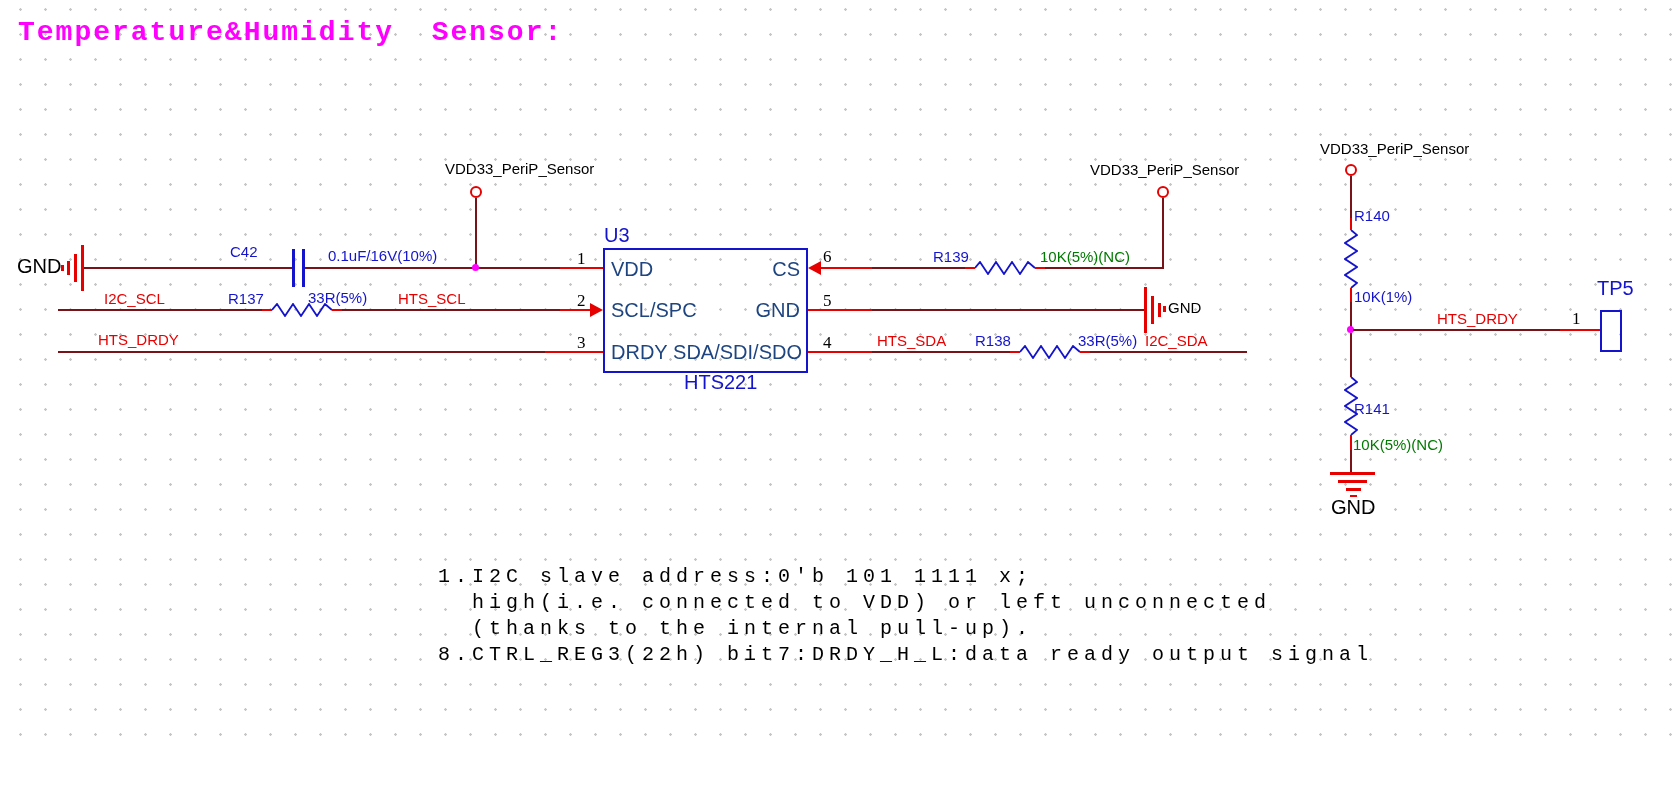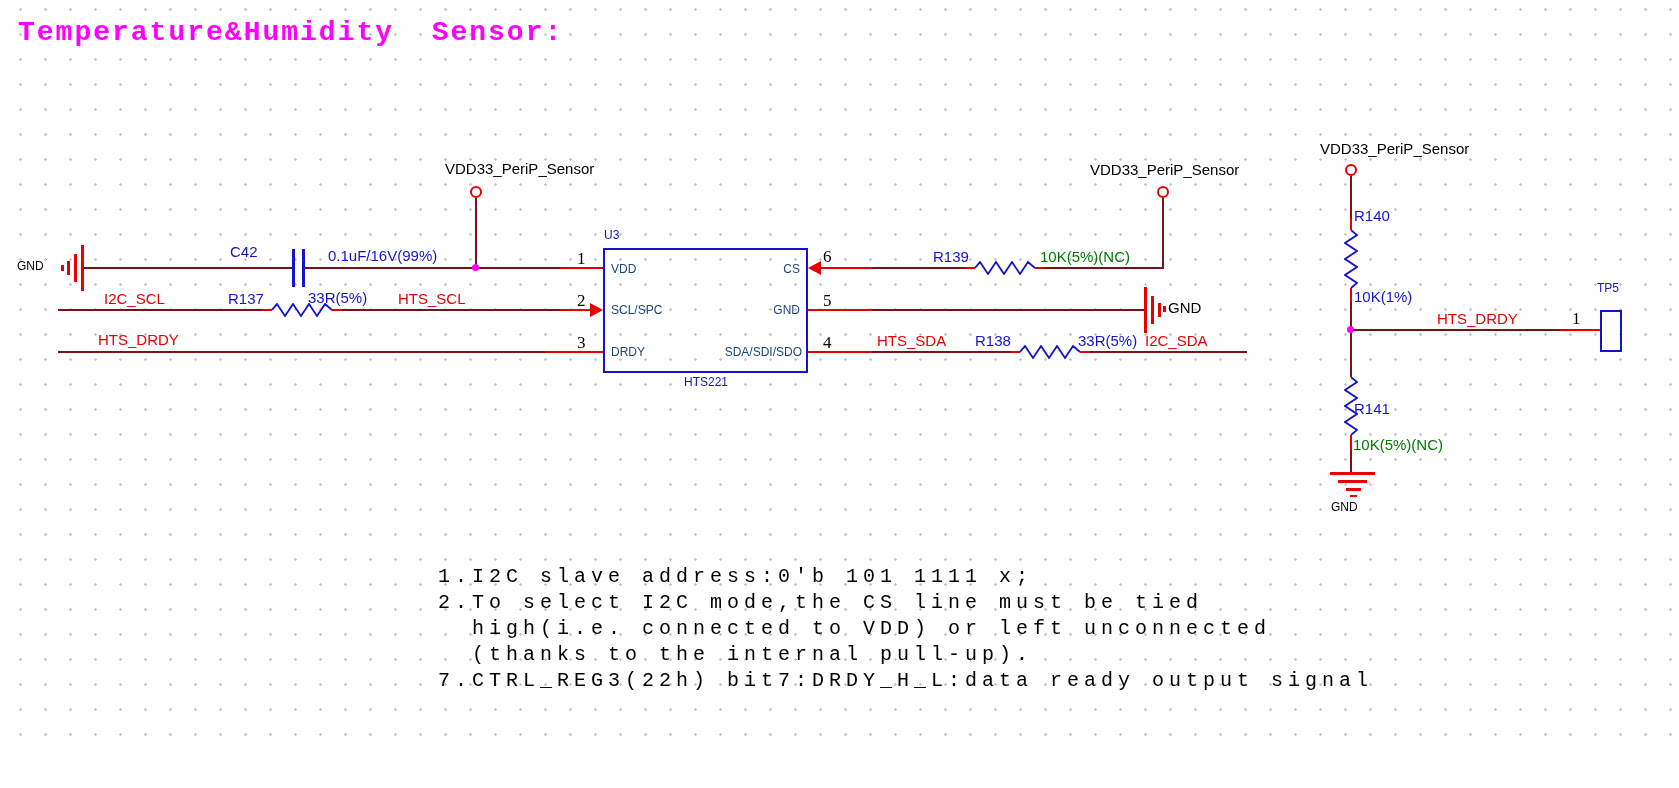--- a/index.html
+++ b/index.html
@@ -3,21 +3,21 @@
 <meta charset="utf-8">
 <style>
   html,body{margin:0;padding:0;background:#fff;}
   #canvas{
     position:relative;width:1679px;height:752px;overflow:hidden;background:#fff;
     background-image:radial-gradient(circle,#c6c6c6 1px,rgba(255,255,255,0) 1.5px);
     background-size:25px 25px;background-position:8px 22px;
     font-family:"Liberation Sans",sans-serif;
   }
   .lbl{position:absolute;font:15px/16px "Liberation Sans",sans-serif;white-space:pre;text-align:right;}
-  .s16{font-size:12px;line-height:17px;}
+  .s16{font-size:20px;line-height:17px;}
   .blue{color:#1414cc}
   .navy{color:#1e4580}
   .red{color:#e60000}
   .green{color:#007a00}
   .black{color:#000}
   .pinnum{position:absolute;font:17px/17px "Liberation Serif",serif;color:#000;white-space:pre;}
   .w{position:absolute;background:#7a1318;}
   .rw{position:absolute;background:#e60000;}
   .bar{position:absolute;background:#e60000;}
   .plate{position:absolute;background:#1414cc;}
@@ -43,21 +43,21 @@
   <div class="bar" style="left:61px;top:265px;width:3px;height:6px;"></div>
   <div class="bar" style="left:67px;top:261px;width:3px;height:14px;"></div>
   <div class="bar" style="left:74px;top:254px;width:3px;height:28px;"></div>
   <div class="bar" style="left:81px;top:245px;width:3px;height:46px;"></div>
 
   <div class="w" style="left:84px;top:267px;width:208px;height:2px;"></div>
 
   <div class="lbl blue" style="left:230px;top:244px;">C42</div>
   <div class="plate" style="left:292px;top:249px;width:3px;height:38px;"></div>
   <div class="plate" style="left:302px;top:249px;width:3px;height:38px;"></div>
-  <div class="lbl blue" style="left:328px;top:248px;">0.1uF/16V(99%)</div>
+  <div class="lbl blue" style="left:328px;top:248px;">0.1uF/16V(10%)</div>
   <div class="w" style="left:305px;top:267px;width:255px;height:2px;"></div>
   <div class="rw" style="left:560px;top:267px;width:43px;height:2px;"></div>
 
   <div class="lbl black" style="left:445px;top:161px;">VDD33_PeriP_Sensor</div>
   <div class="pwr" style="left:470px;top:186px;"></div>
   <div class="w" style="left:475px;top:198px;width:2px;height:70px;"></div>
   <div class="dot" style="left:472px;top:264px;"></div>
 
   <div class="w" style="left:58px;top:309px;width:204px;height:2px;"></div>
   <div class="lbl red" style="left:104px;top:291px;">I2C_SCL</div>
@@ -160,19 +160,18 @@
   <div class="w" style="left:1350px;top:450px;width:2px;height:22px;"></div>
 
   <div class="bar" style="left:1330px;top:472px;width:45px;height:3px;"></div>
   <div class="bar" style="left:1338px;top:480px;width:29px;height:3px;"></div>
   <div class="bar" style="left:1346px;top:488px;width:15px;height:3px;"></div>
   <div class="bar" style="left:1350px;top:495px;width:7px;height:2px;"></div>
   <div class="lbl s16 black" style="left:1331px;top:499px;">GND</div>
 
   <div id="notes">
     <div>1.I2C slave address:0'b 101 1111 x;</div>
-    <div>2.To select I2C mode,the CS line must be tied</div>
     <div>  high(i.e. connected to VDD) or left unconnected</div>
     <div>  (thanks to the internal pull-up).</div>
-    <div>7.CTRL_REG3(22h) bit7:DRDY_H_L:data ready output signal</div>
+    <div>8.CTRL_REG3(22h) bit7:DRDY_H_L:data ready output signal</div>
   </div>
 
 </div>
 
 </body></html>

